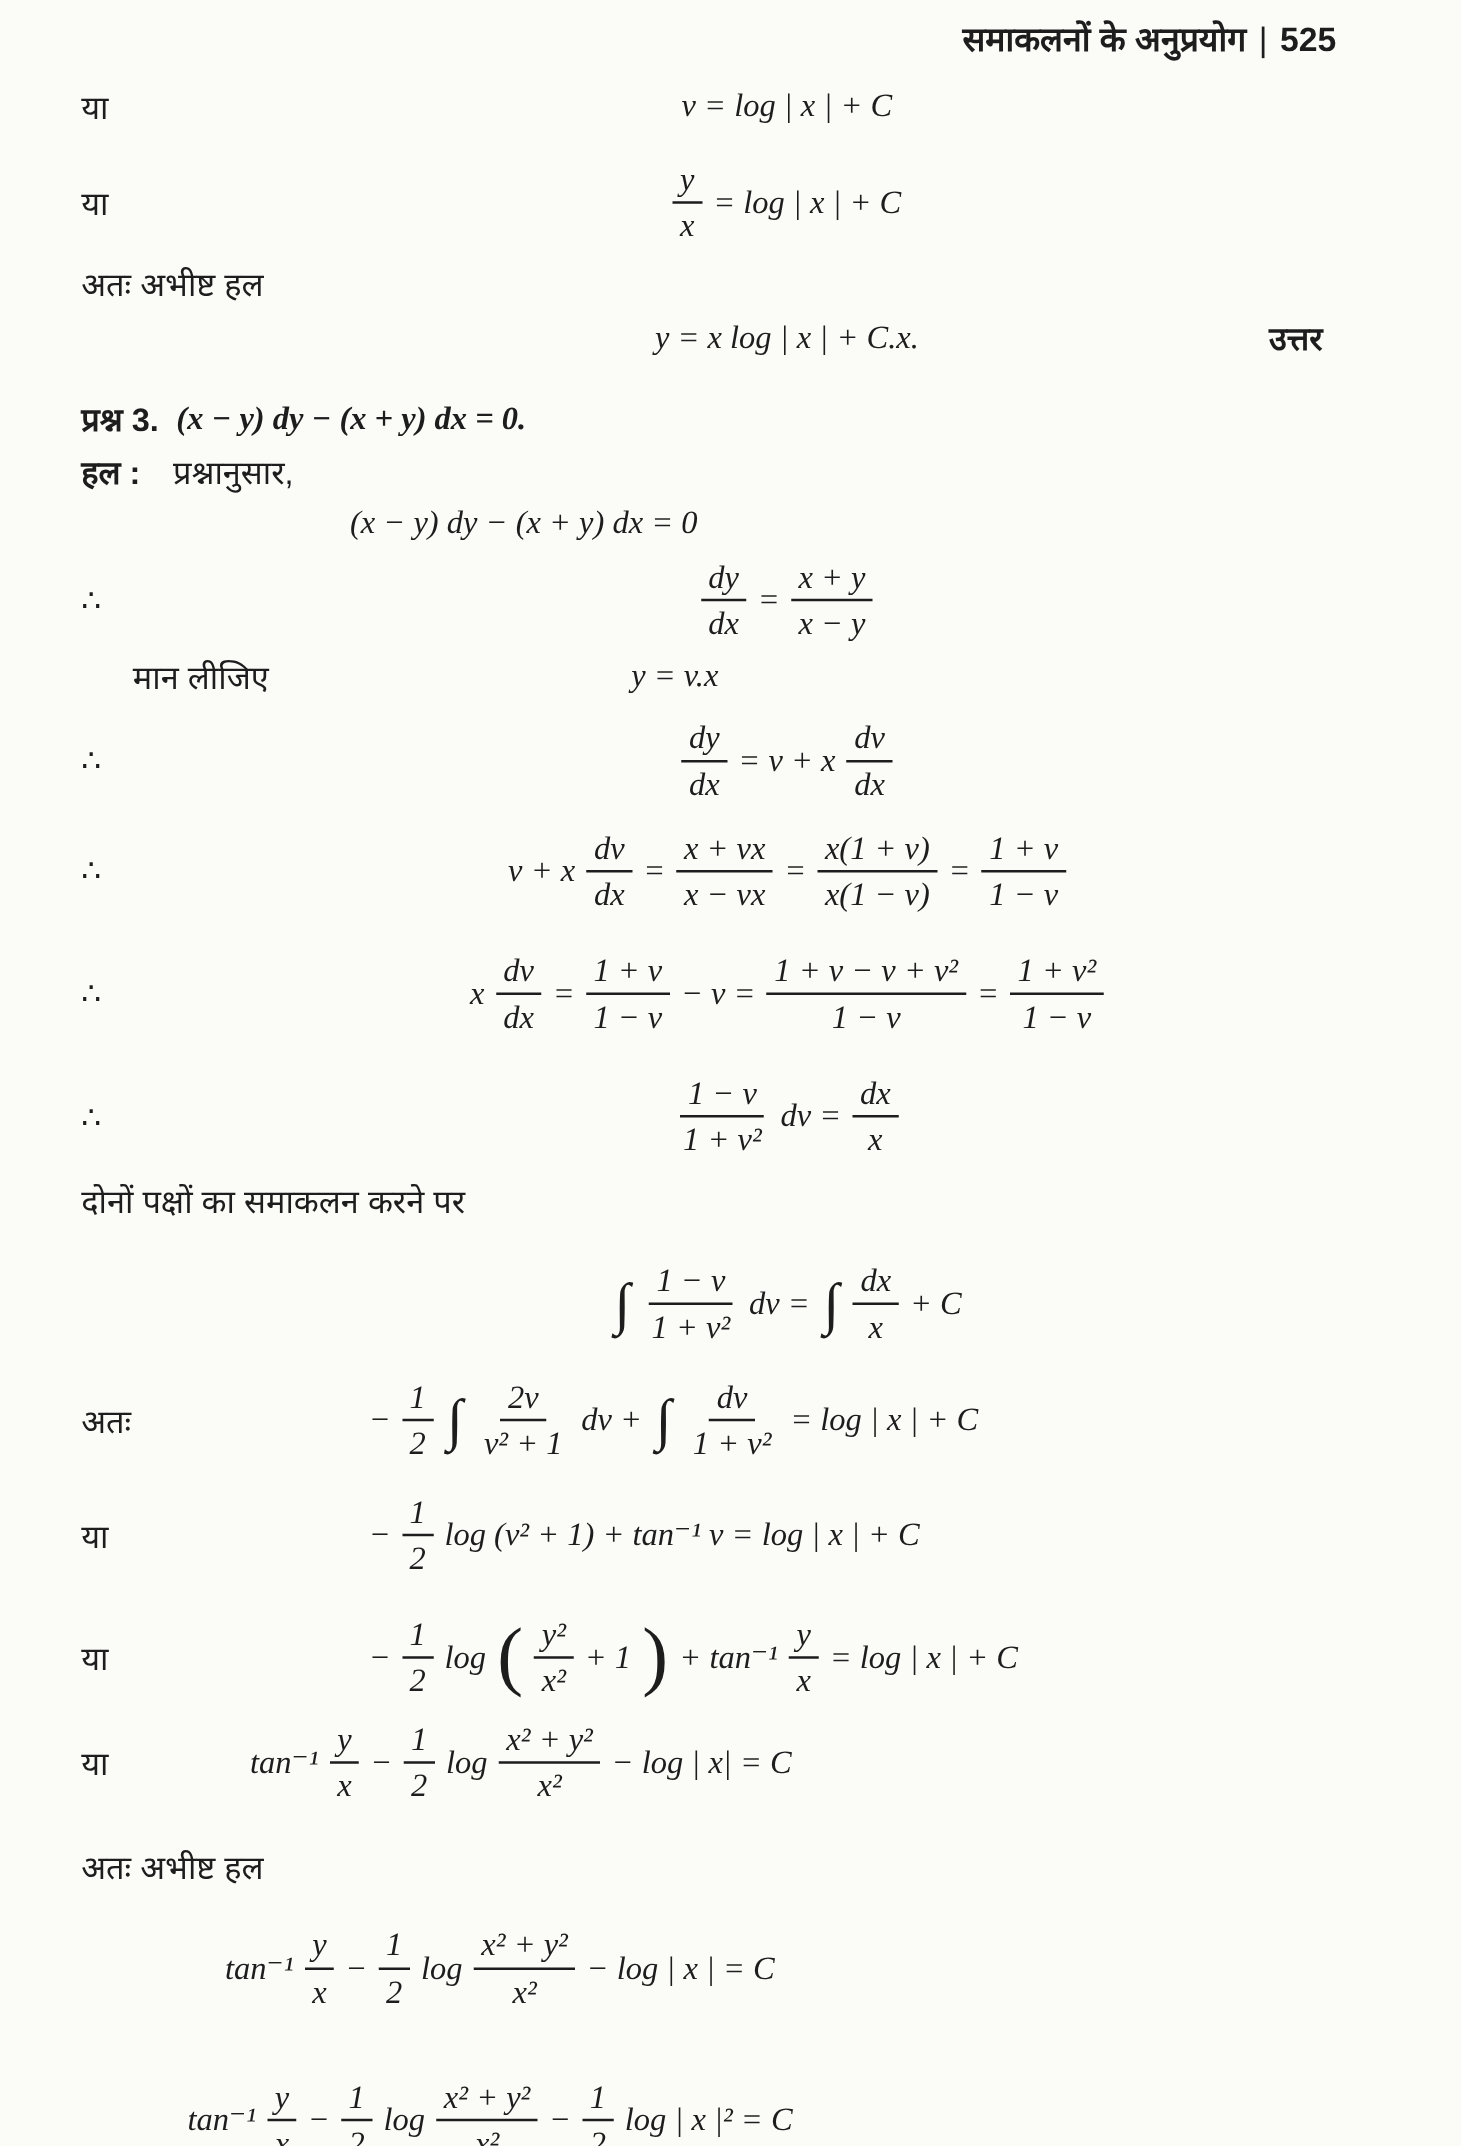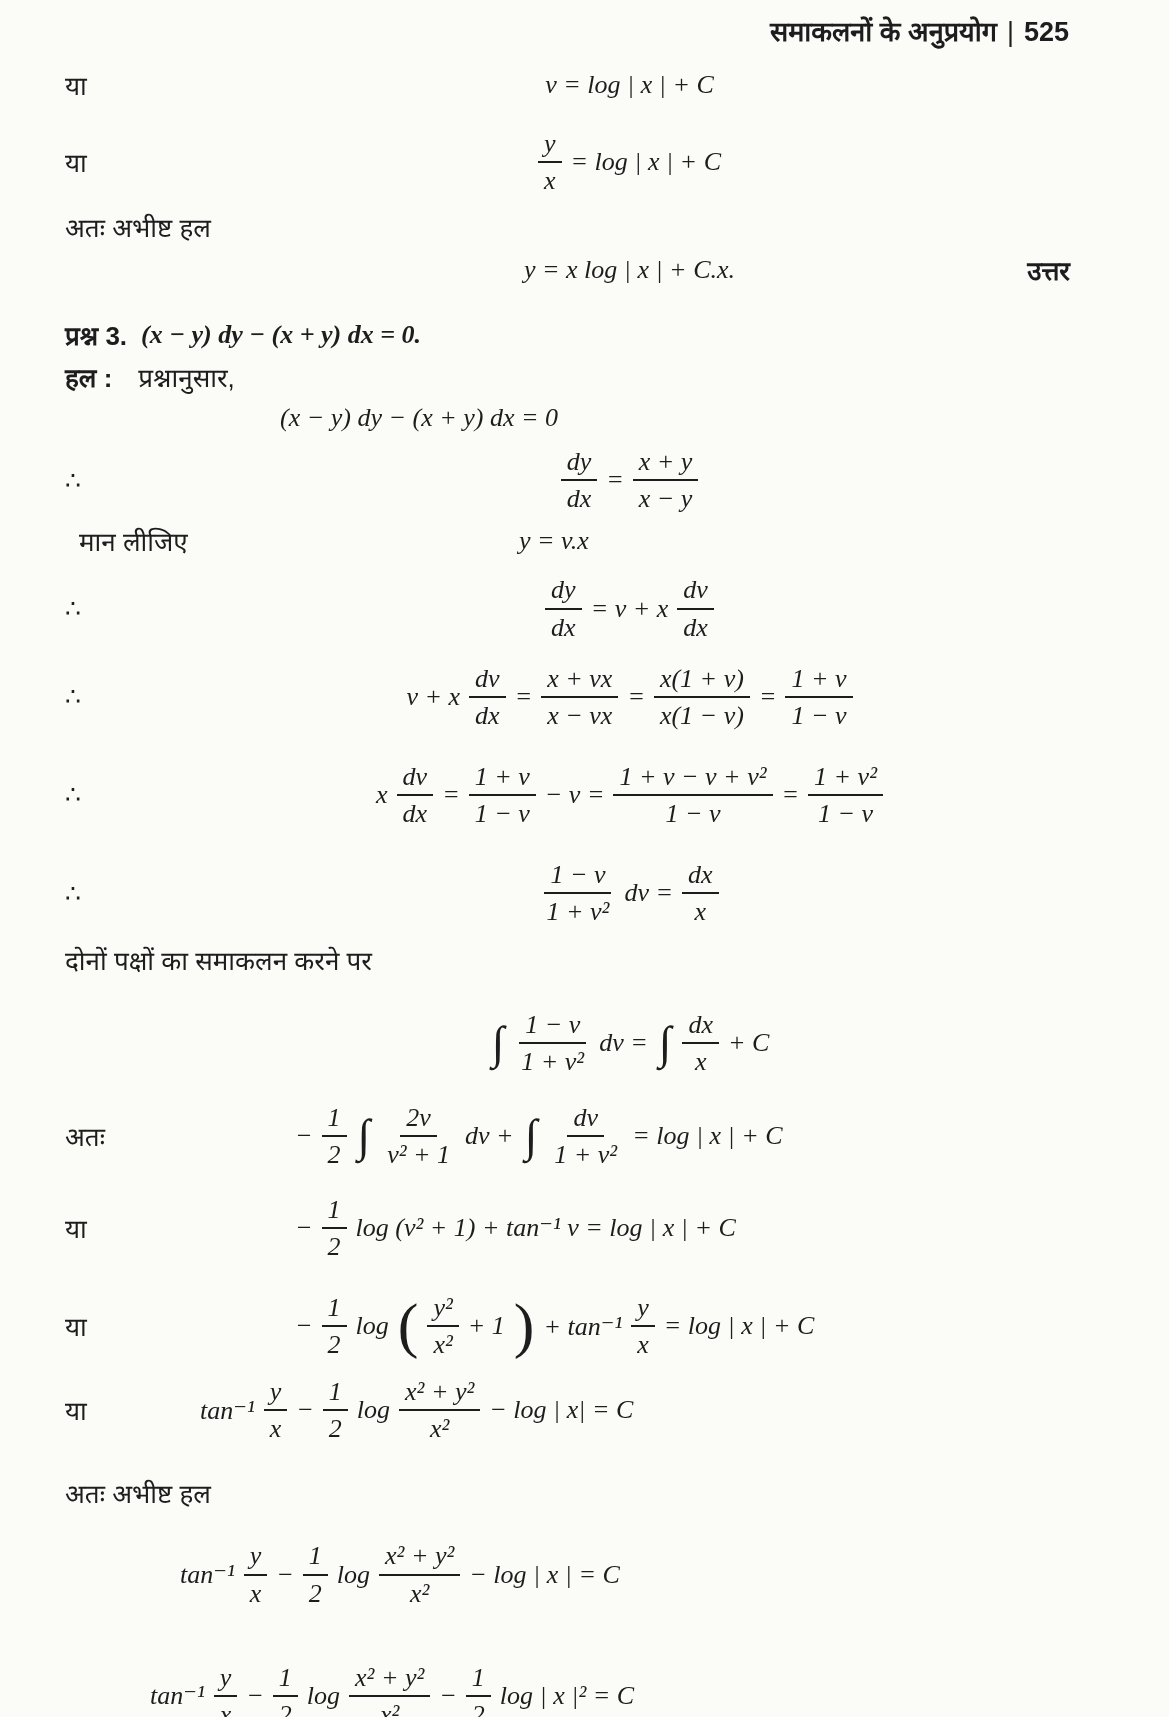--- a/index.html
+++ b/index.html
@@ -6,39 +6,39 @@
   body{
     width:1169px; min-height:1717px; box-sizing:border-box;
     background:#fbfbf8; color:#1d1d1d;
     padding:12px 95px 30px 65px;
     font-family:"Liberation Sans","DejaVu Sans",sans-serif;
   }
   .header{ text-align:right; font-size:27px; font-weight:bold; padding-right:5px; }
   .header .h-sep{ margin:0 10px; font-weight:normal; }
   .row{ display:flex; align-items:center; position:relative; }
   .lbl{ min-width:120px; font-size:26px; flex:0 0 auto; }
-  .lblwide{ min-width:150px;margin-left:14px; }
+  .lblwide{ min-width:150px; }
   .eqc{ flex:1 1 auto; display:flex; justify-content:center; align-items:center; }
   .eq{ font-family:"Liberation Serif","DejaVu Serif",serif; font-style:italic;
        font-size:26px; display:inline-flex; align-items:center; gap:9px; white-space:nowrap; }
   .plain{ font-size:26px; }
   .b{ font-weight:bold; }
   .frac{ display:inline-flex; flex-direction:column; align-items:center;
          vertical-align:middle; line-height:1.12; text-align:center; }
   .frac .num{ padding:0 6px 3px; border-bottom:2px solid #1d1d1d; }
   .frac .den{ padding:3px 6px 0; }
   .tfsym{ font-family:"DejaVu Serif",serif; font-size:25px; }
   .int{ font-family:"Liberation Serif","DejaVu Serif",serif; font-size:46px;
         font-style:normal; line-height:.7; margin:0 2px; }
   .bigp{ font-family:"Liberation Serif","DejaVu Serif",serif; font-style:normal;
          font-size:62px; font-weight:200; line-height:.6; }
-  .ans{ position:absolute; right:4px; font-size:26px; font-weight:bold; }
+  .ans{ position:absolute; right:16px; font-size:26px; font-weight:bold; }
   .shift{ justify-content:flex-start; padding-left:115px; }
   .shift2{ justify-content:flex-start; padding-left:85px; }
-  .mt6{margin-top:6px;} .mt8{margin-top:8px;} .mt10{margin-top:10px;}
+  .mt6{margin-top:6px;} .mt8{margin-top:8px;} .mt10{margin-top:10px;text-align:right;}
   .mt12{margin-top:12px;} .mt14{margin-top:14px;} .mt16{margin-top:16px;}
   .mt18{margin-top:18px;} .mt20{margin-top:32px;} .mt22{margin-top:22px;}
   .mt26{margin-top:26px;} .mt30{margin-top:30px;}
   .mt55{margin-top:55px;}
 </style>
 </head>
 <body>
 
 <div class="page">
 

